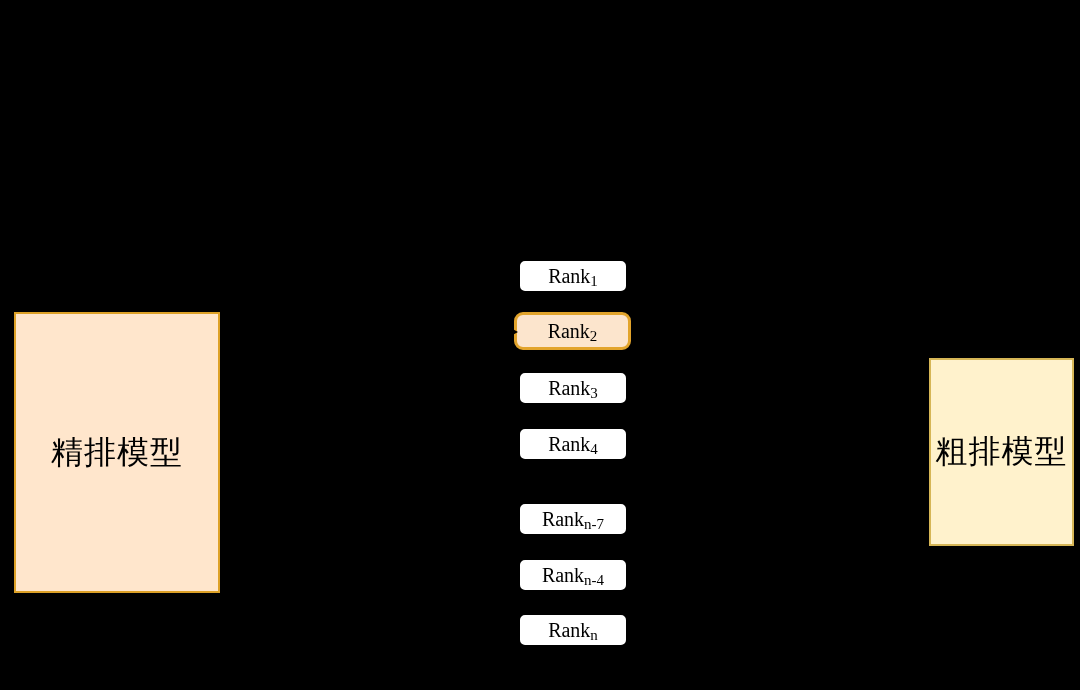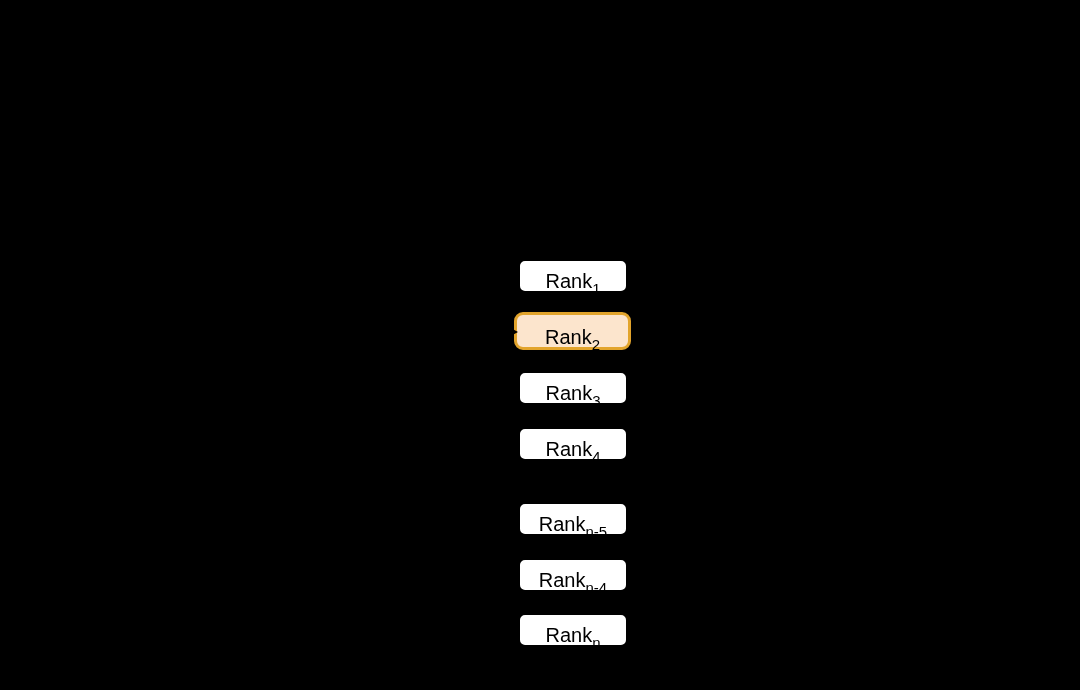--- a/index.html
+++ b/index.html
@@ -27,22 +27,22 @@
   }
   .model-box.right{
     left:929px;top:358px;width:145px;height:188px;
     background:var(--right-fill);border:2.5px solid var(--right-stroke);
   }
   .rank-item{
     position:absolute;box-sizing:border-box;
     left:518px;width:110px;height:34px;
     background:var(--rank-fill);border:2px solid var(--rank-stroke);
     border-radius:7px;
-    display:flex;align-items:flex-end;justify-content:center;
-    color:var(--ink);font-size:20px;line-height:1;
+    display:flex;align-items:center;justify-content:center;
+    color:var(--ink);font-size:20px;line-height:1;font-family:Liberation Serif, serif;
   }
   .rank-item .sub{font-size:15px;position:relative;top:5px;letter-spacing:0;}
   .rank-item.pos-1{top:259px;}
   .rank-item.pos-2{top:312px;}
   .rank-item.pos-3{top:371px;}
   .rank-item.pos-4{top:427px;}
   .rank-item.pos-5{top:502px;}
   .rank-item.pos-6{top:558px;}
   .rank-item.pos-7{top:613px;}
   .rank-item.highlighted{
@@ -54,21 +54,27 @@
     position:absolute;left:509px;top:327px;width:0;height:0;
     border-top:5px solid transparent;border-bottom:5px solid transparent;
     border-left:9px solid #000000;
   }
 </style>
 </head>
 <body>
 
 <div class="canvas">
 
+  <div class="model-box left">
+    <span>精排模型</span>
+  </div>
 
+  <div class="model-box right">
+    <span>粗排模型</span>
+  </div>
 
   <div class="rank-item pos-1">
     <span>Rank</span>
       <span class="sub">1</span>
   </div>
 
   <div class="rank-item pos-2 highlighted">
     <span>Rank</span>
       <span class="sub">2</span>
   </div>
@@ -78,21 +84,21 @@
       <span class="sub">3</span>
   </div>
 
   <div class="rank-item pos-4">
     <span>Rank</span>
       <span class="sub">4</span>
   </div>
 
   <div class="rank-item pos-5">
     <span>Rank</span>
-      <span class="sub">n-5</span>
+      <span class="sub">n-7</span>
   </div>
 
   <div class="rank-item pos-6">
     <span>Rank</span>
       <span class="sub">n-4</span>
   </div>
 
   <div class="rank-item pos-7">
     <span>Rank</span>
       <span class="sub">n</span>

